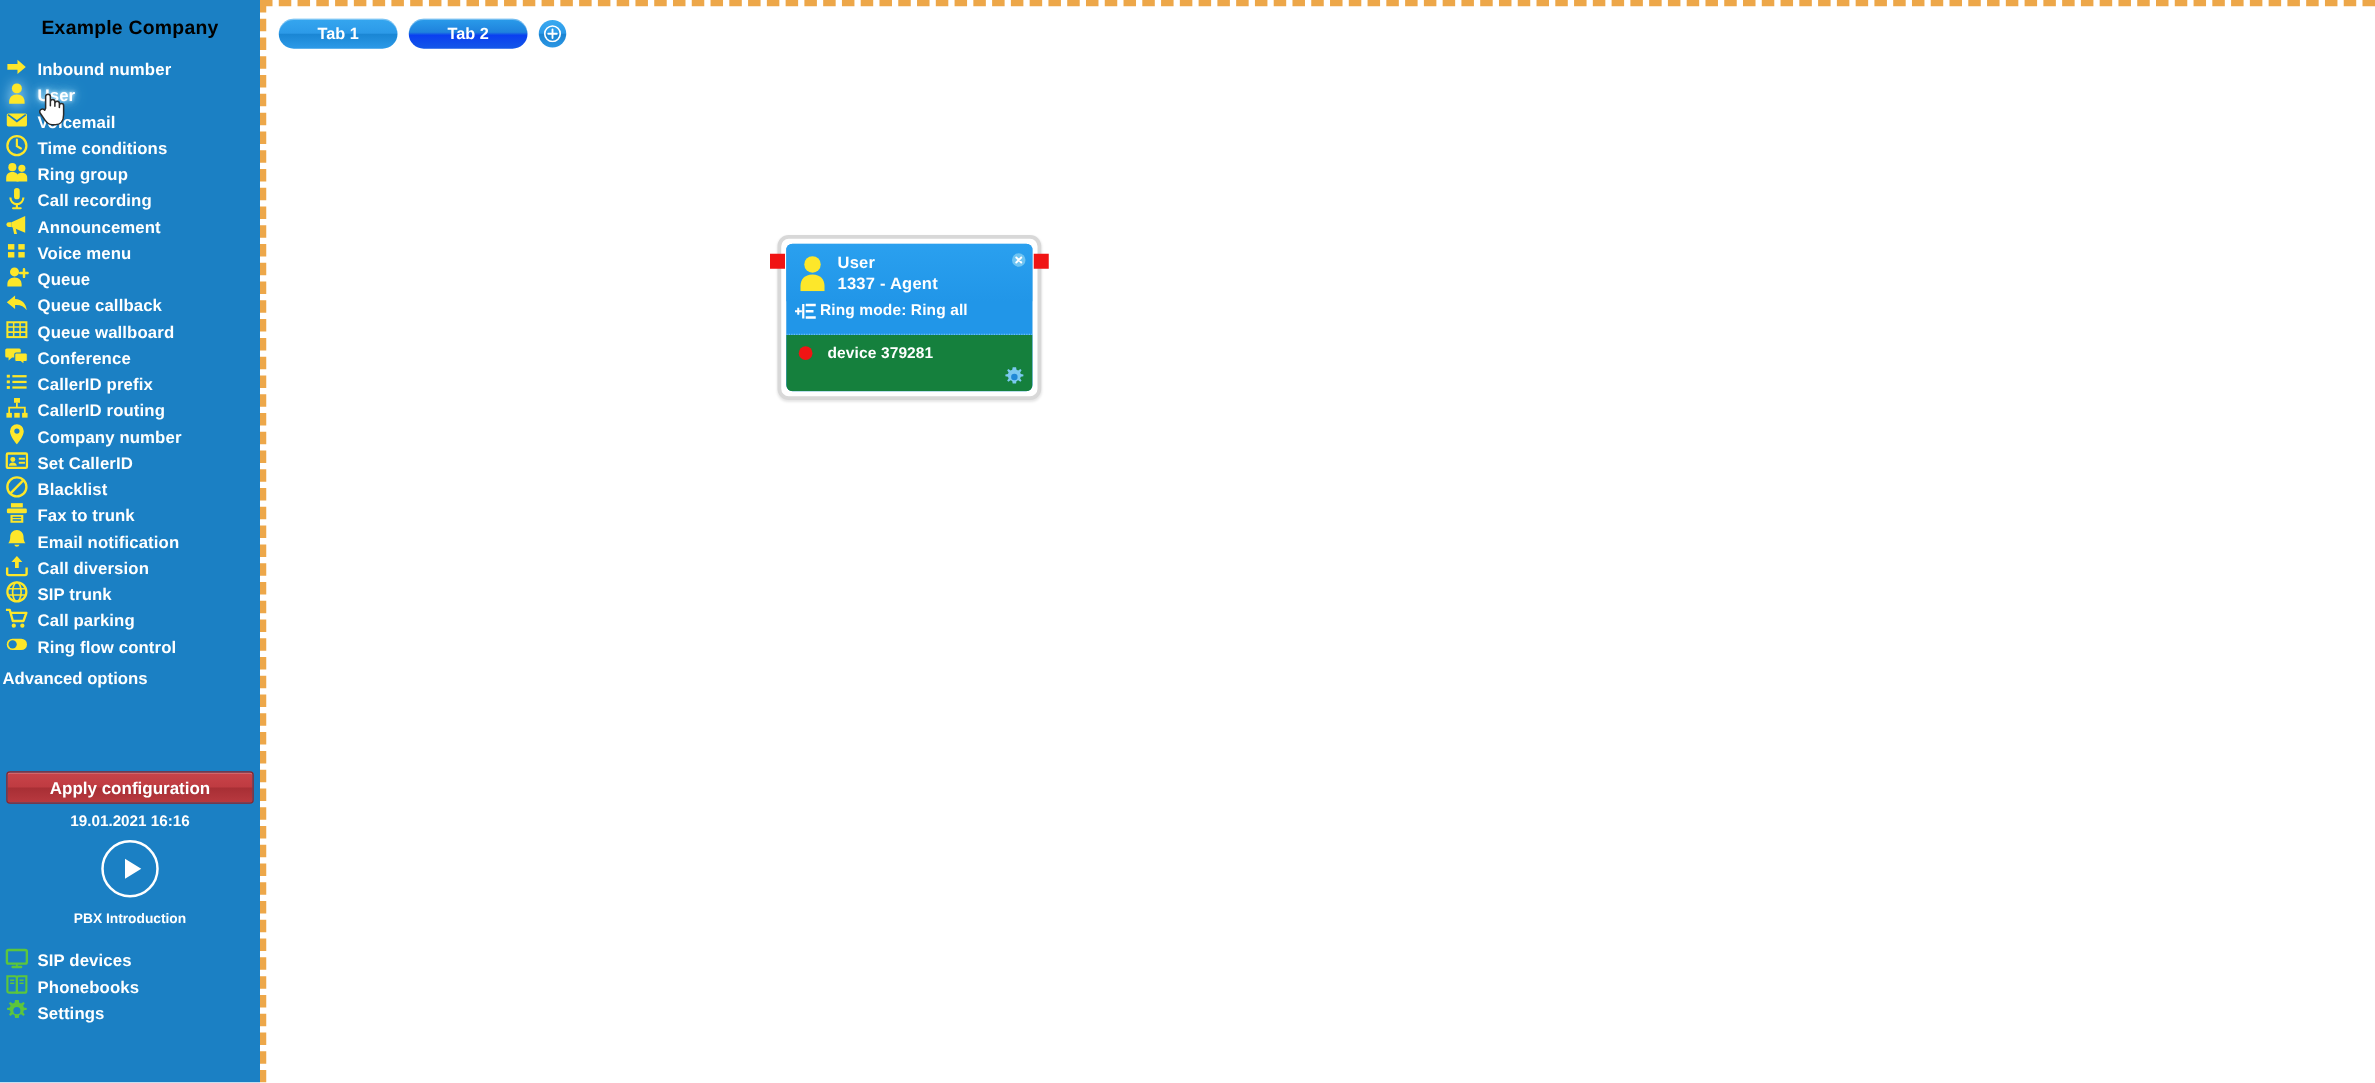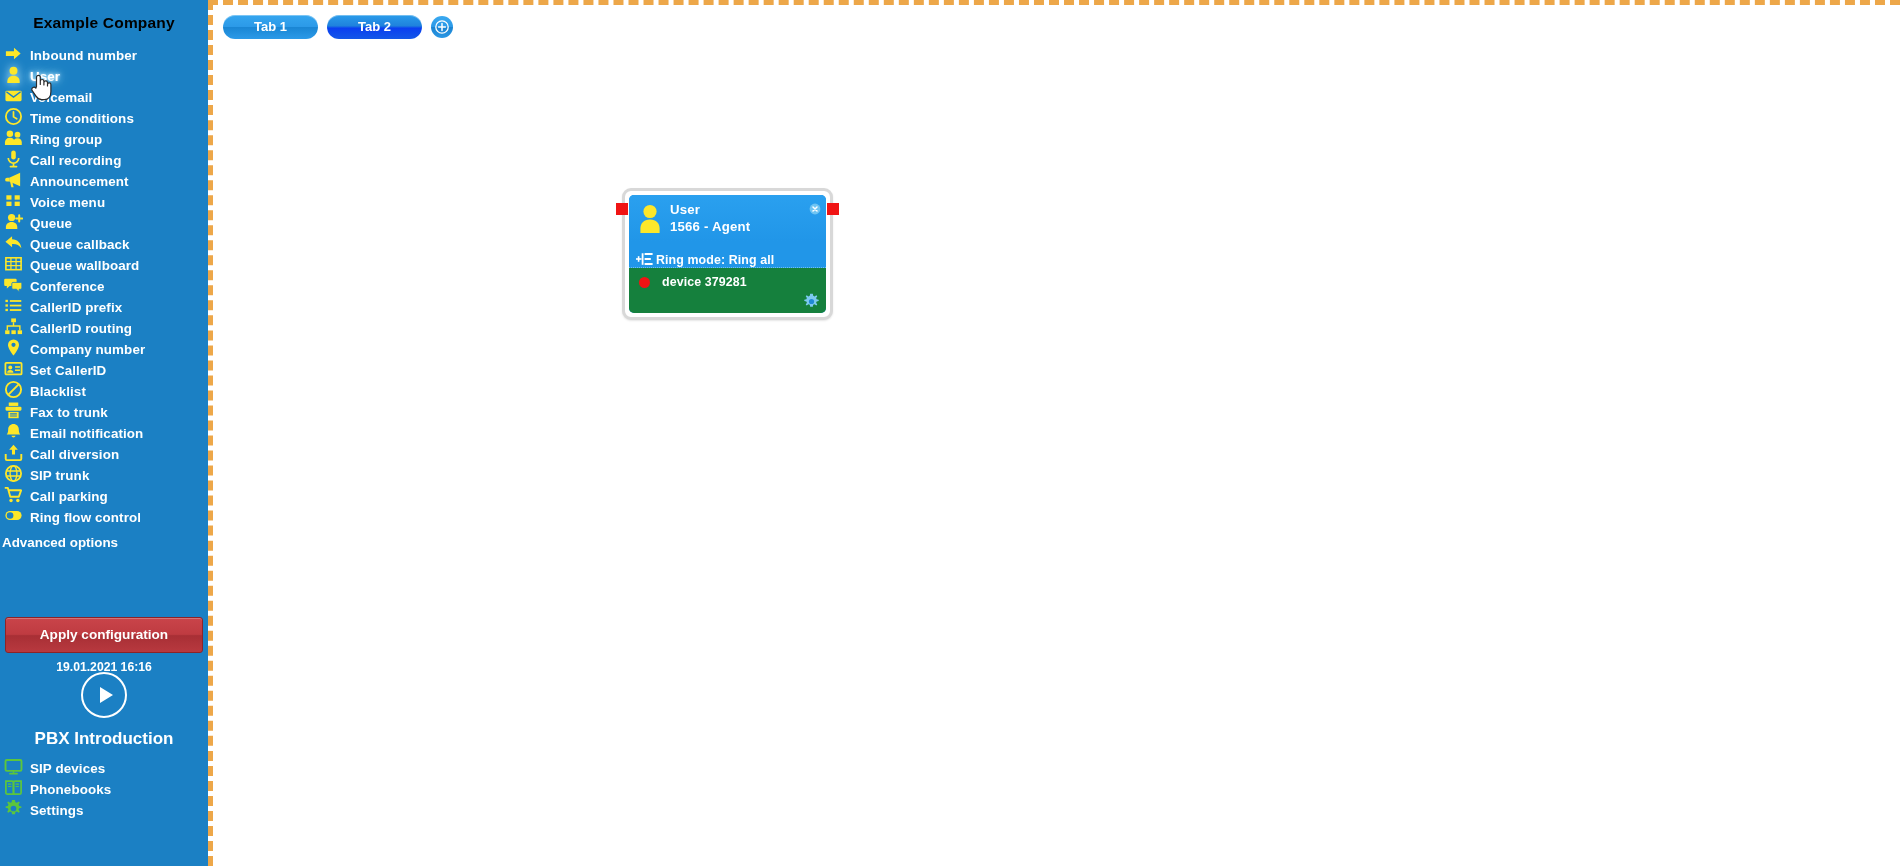--- a/index.html
+++ b/index.html
@@ -89,21 +89,21 @@
     position: absolute;
     left: 0;
     top: 617px;
     width: 208px;
     text-align: center;
   }
   .apply-btn {
     display: block;
     width: 198px;
     margin: 0 auto;
-    height: 36px;
+    height: 26px;
     line-height: 26px;
     background: linear-gradient(to bottom, #c9444a 0%, #bf3b41 48%, #a82f35 52%, #b8393f 100%);
     border: 1px solid #8d2328;
     border-radius: 3px;
     color: #ffffff;
     font-size: 13.6px;
     font-weight: bold;
     font-family: "Liberation Sans", sans-serif;
     cursor: pointer;
     box-shadow: inset 0 1px 0 rgba(255,255,255,0.25);
@@ -134,21 +134,21 @@
     cursor: pointer;
   }
   .play-tri {
     width: 0; height: 0;
     border-left: 13px solid #ffffff;
     border-top: 8px solid transparent;
     border-bottom: 8px solid transparent;
     margin-left: 4px;
   }
   .intro-label {
-    font-size: 17px;
+    font-size: 11px;
     font-weight: bold;
     color: #ffffff;
     margin-top: 11px;
   }
   .bottom-nav {
     position: absolute;
     left: 0;
     top: 755px;
     width: 224px;
   }
@@ -273,21 +273,21 @@
     position: absolute;
     right: 5px;
     top: 6px;
     width: 12px;
     height: 12px;
     cursor: pointer;
   }
   .node-row-ring {
     height: 27px;
     display: flex;
-    align-items: flex-end;
+    align-items: flex-start;
     padding-left: 6px;
     box-sizing: border-box;
     border-bottom: 1px dotted #6fc0f4;
   }
   .ring-icon {
     width: 18px;
     height: 16px;
     flex: 0 0 18px;
     display: flex;
     align-items: center;
@@ -668,21 +668,21 @@
 
         <div class="node-header">
           <div class="node-avatar">
             <svg width="26" height="30" viewBox="0 0 26 30">
               <circle cx="13" cy="8.5" r="6.6" fill="#fde72a"></circle>
               <path d="M13 16.5 c-6.4 0-9.6 4-9.6 9.2 V30 h19.2 v-4.3 c0-5.2-3.2-9.2-9.6-9.2 z" fill="#fde72a"></path>
             </svg>
           </div>
           <div class="node-titles">
             <div class="node-title">User</div>
-            <div class="node-subtitle">1566 - Agent</div>
+            <div class="node-subtitle">1337 - Agent</div>
           </div>
           <div class="node-close">
             <svg width="12" height="12" viewBox="0 0 12 12">
               <circle cx="6" cy="6" r="5.4" fill="#6fc4f2"></circle>
               <path d="M4 4 L8 8 M8 4 L4 8" stroke="#ffffff" stroke-width="1.5" stroke-linecap="round"></path>
             </svg>
           </div>
         </div>
 
         <div class="node-row-ring">

